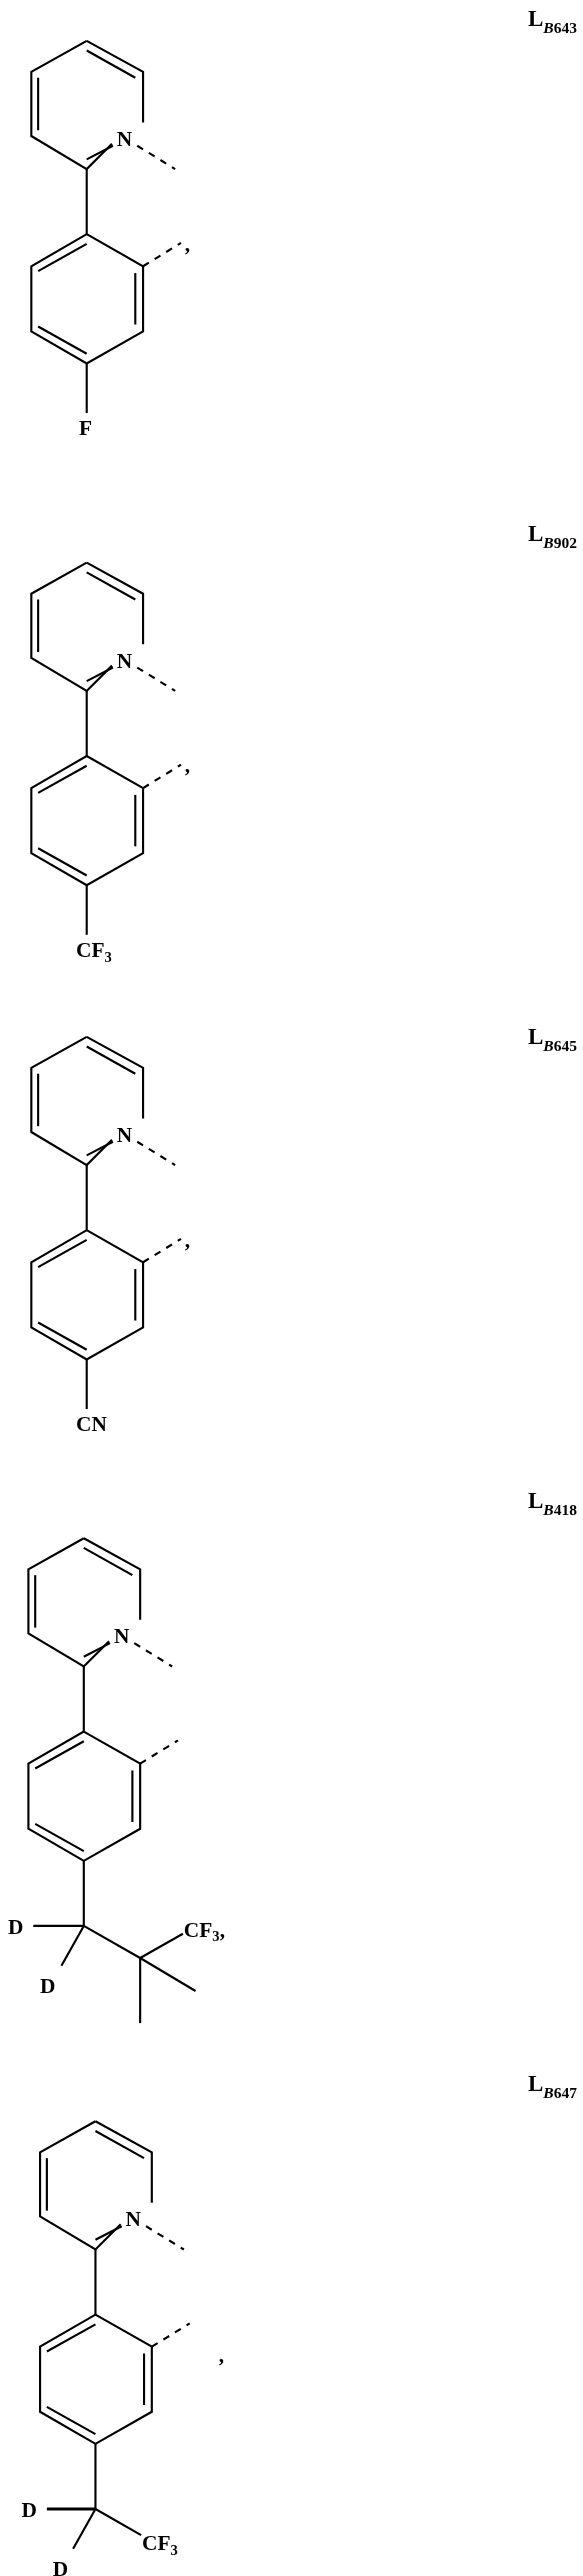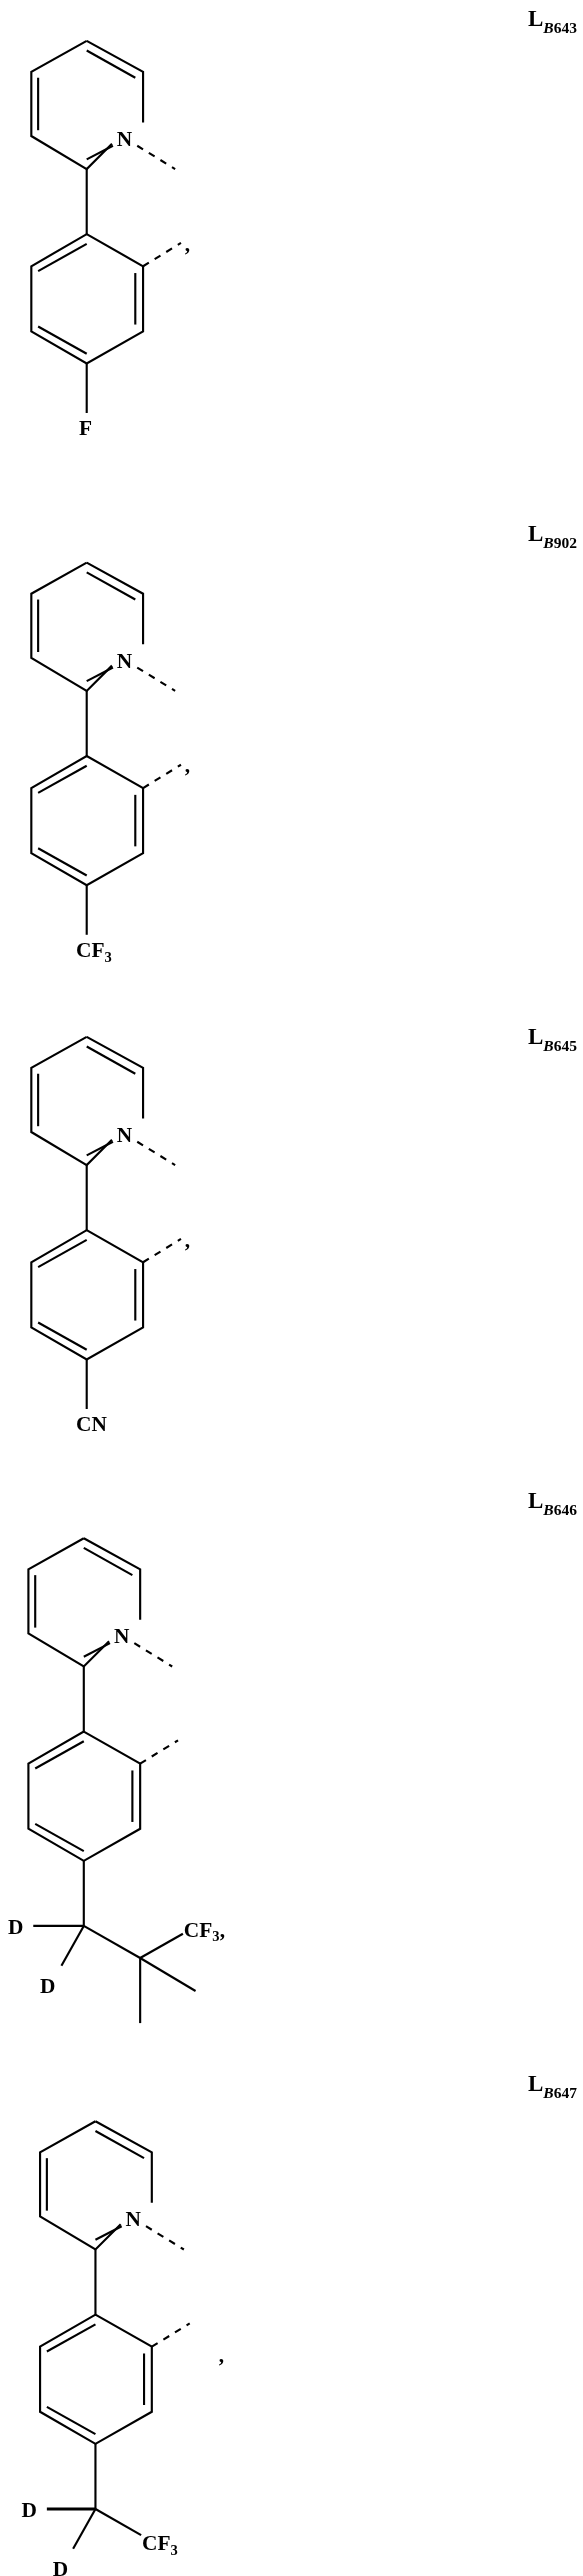--- a/index.html
+++ b/index.html
@@ -22,21 +22,21 @@
   <div class="label" style="left:520px; top:5.8px;">
     <span>L</span><span class="lsub"><span>B</span><span class="lnum">643</span></span>
   </div>
   <div class="label" style="left:520px; top:521px;">
     <span>L</span><span class="lsub"><span>B</span><span class="lnum">902</span></span>
   </div>
   <div class="label" style="left:520px; top:997px;margin-top:27px;">
     <span>L</span><span class="lsub"><span>B</span><span class="lnum">645</span></span>
   </div>
   <div class="label" style="left:520px; top:1488px;">
-    <span>L</span><span class="lsub"><span>B</span><span class="lnum">646</span></span>
+    <span>L</span><span class="lsub"><span>B</span><span class="lnum">418</span></span>
   </div>
   <div class="label" style="left:520px; top:2071px;text-align:right;">
     <span>L</span><span class="lsub"><span>B</span><span class="lnum">647</span></span>
   </div>
 
   <svg width="584" height="2576" viewBox="0 0 601 2651">
 
     <g transform="translate(0,0)">
       <g>
         <path class="bond" d="M81,42 L139,74 L139,126"></path>

